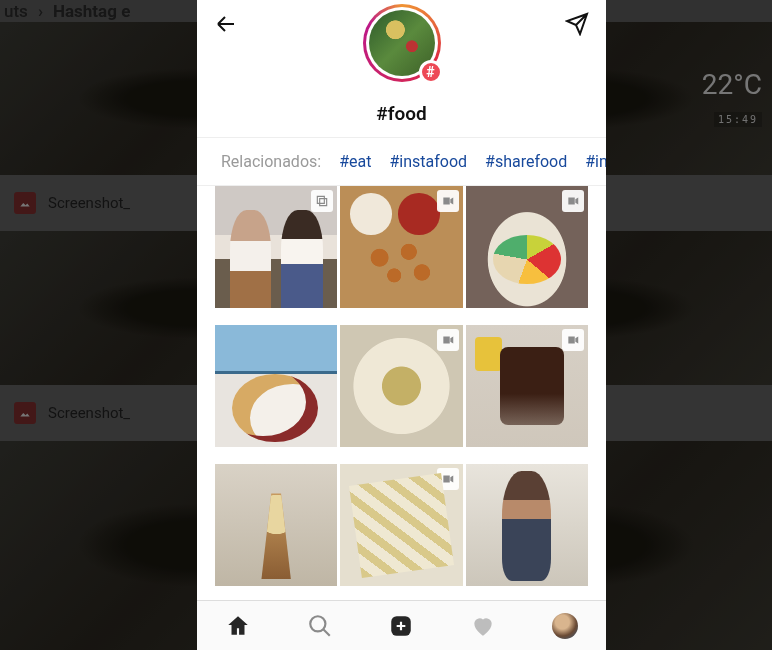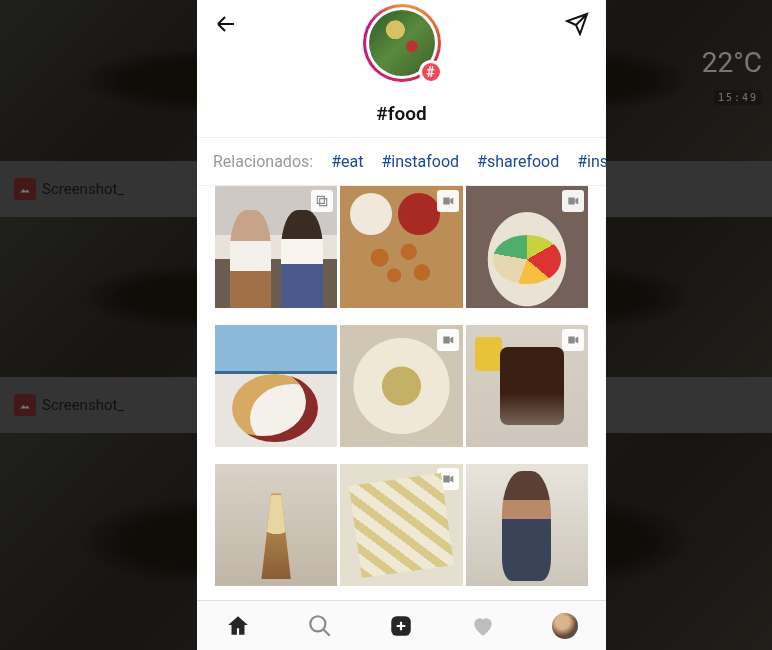--- a/index.html
+++ b/index.html
@@ -53,21 +53,21 @@
     top:30%;
     width:60%;
     height:40%;
     background:radial-gradient(ellipse,#1a1810 40%,transparent 70%);
   }
   .bg-label {
     height: 56px;
     background:#606060;
     display:flex;
     align-items:center;
-    gap:6px;
+    gap:12px;
     padding:0 14px;
     color:#222;
     font-size:15px;
   }
   .bg-icon {
     width:22px;height:22px;background:#7a2d2d;border-radius:3px;
     display:flex;align-items:center;justify-content:center;
   }
   .bg-icon svg{width:14px;height:14px;fill:#d8d8d8;}
 
@@ -119,21 +119,21 @@
   }
   .hash-badge{
     position:absolute;right:-2px;bottom:-2px;width:24px;height:24px;border-radius:50%;
     background:#ed4956;border:3px solid #fff;color:#fff;font-weight:700;font-size:14px;
     display:flex;align-items:center;justify-content:center;line-height:1;
   }
   .hashtag-name{font-weight:600;font-size:19px;margin-top:20px;color:#111;}
 
   .related {
     display:flex;align-items:center;gap:18px;
-    padding:14px 16px;
+    padding:14px 24px;
     border-bottom:1px solid #eee;
     overflow:hidden;
     white-space:nowrap;
   }
   .related-label{color:#9a9a9a;font-size:16px;}
   .related a{color:#18499c;font-size:16px;text-decoration:none;}
 
   .section-title{color:#9a9a9a;font-size:16px;padding:12px 18px 10px;}
 
   .grid {
@@ -192,20 +192,25 @@
     background:#fafafa;
   }
   .nav-item{width:30px;height:30px;display:flex;align-items:center;justify-content:center;cursor:pointer;}
   .nav-item svg{width:26px;height:26px;}
   .nav-avatar{width:26px;height:26px;border-radius:50%;background:radial-gradient(circle at 40% 35%,#d9b58e 0 30%,#6a4a34 60%,#32577a 100%);}
 </style>
 </head>
 <body>
 
 <div class="bg">
+  <div class="bg-header">
+    <span>uts</span>
+    <span>›</span>
+    <span style="font-weight:700">Hashtag e  </span>
+  </div>
   <div class="bg-row">
     <div class="bg-cell">
         <div class="bg-thumb"></div>
       <div class="bg-label">
         <span class="bg-icon">
             <svg viewBox="0 0 24 24">
               <path d="M4 18l5-6 4 4 3-3 4 5H4z"></path>
             </svg>
           </span>
         <span>Screenshot_</span>

